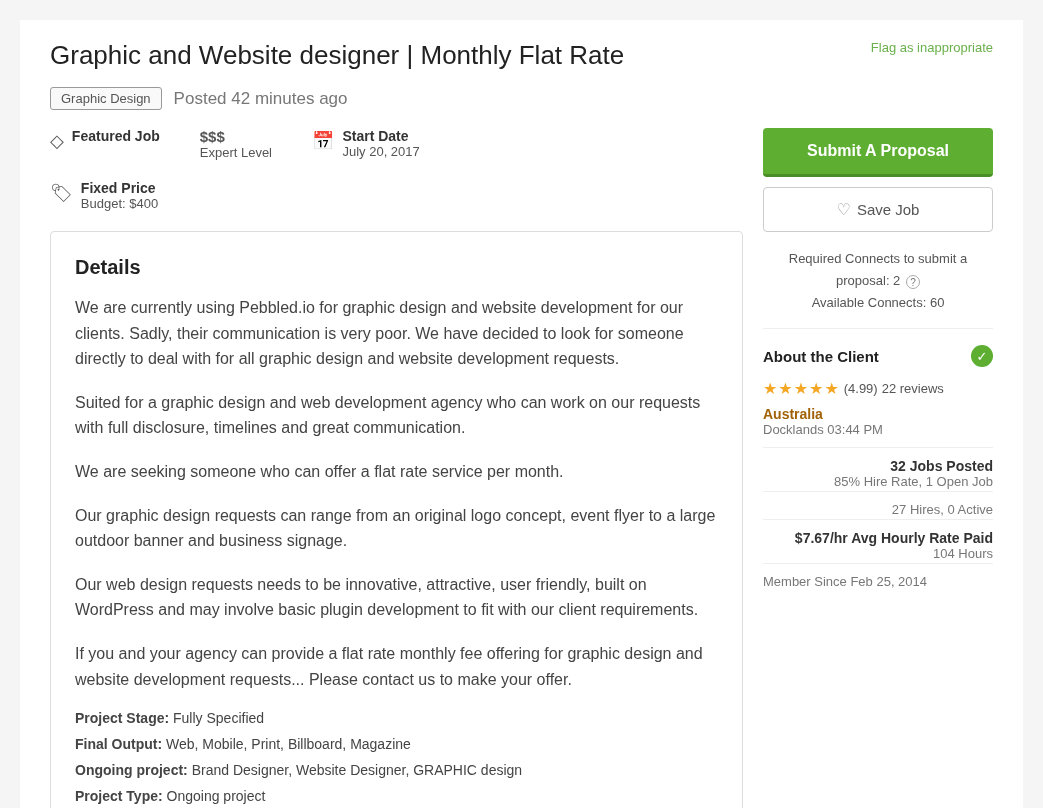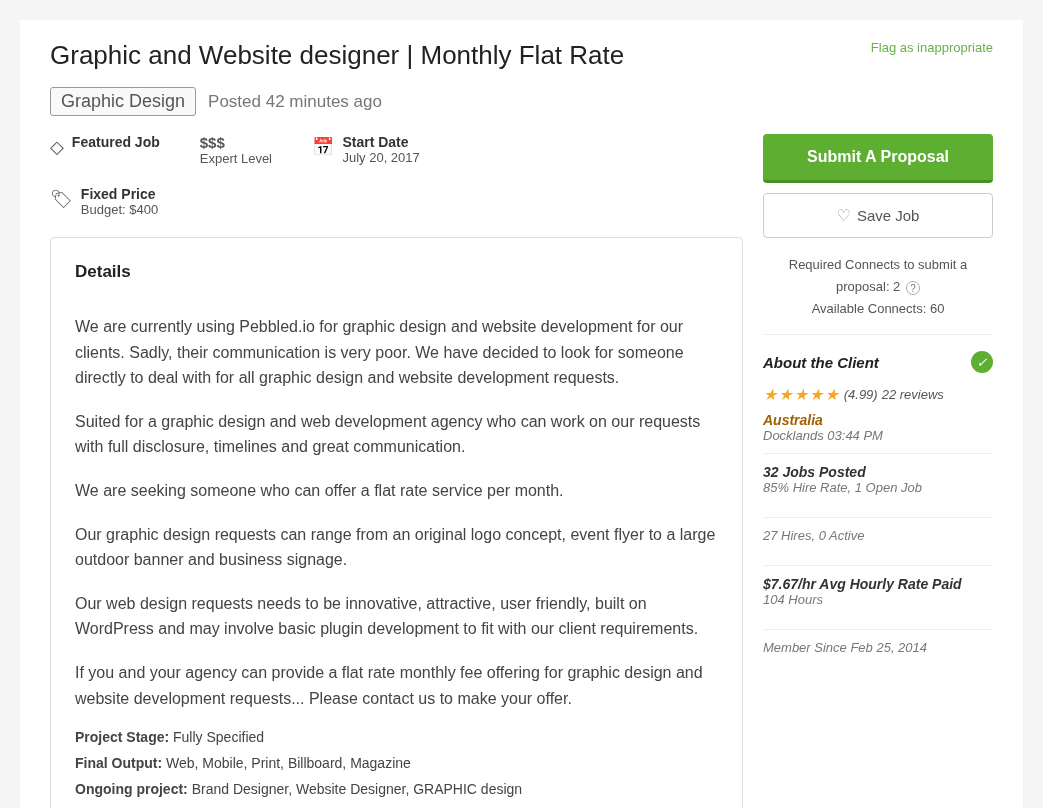--- a/index.html
+++ b/index.html
@@ -53,21 +53,21 @@
     .meta-row {
       display: flex;
       align-items: center;
       gap: 12px;
       margin-bottom: 18px;
     }
     .tag-badge {
       border: 1px solid #999;
       border-radius: 3px;
       padding: 3px 10px;
-      font-size: 18px;
+      font-size: 13px;
       color: #555;
       background: #f9f9f9;
     }
     .posted-time {
       font-size: 17px;
       color: #777;
     }
 
     
     .job-info-row {
@@ -102,23 +102,23 @@
     }
 
     
     .details-box {
       border: 1px solid #ddd;
       border-radius: 4px;
       padding: 24px;
       background: #fff;
     }
     .details-title {
-      font-size: 17px;
-      font-weight: bold;
-      margin-bottom: 32px;
+      font-size: 20px;
+      font-weight: bold;
+      margin-bottom: 16px;
       color: #222;
     }
     .details-text p {
       margin-bottom: 18px;
       line-height: 1.6;
       color: #444;
       font-size: 16px;
     }
     .project-meta {
       margin-top: 10px;
@@ -183,21 +183,20 @@
       text-align: center;
       line-height: 13px;
       color: #777;
       cursor: pointer;
       vertical-align: middle;
       margin-left: 2px;
     }
 
     .about-client {
       font-size: 14px;
-      font-style: italic;
     }
     .about-client-header {
       display: flex;
       align-items: center;
       justify-content: space-between;
       margin-bottom: 12px;
     }
     .about-client-title {
       font-size: 15px;
       font-weight: bold;
@@ -238,22 +237,23 @@
       font-weight: bold;
       font-size: 14px;
       color: #a16207;
     }
     .client-city {
       font-size: 13px;
       color: #777;
     }
     .client-stat {
       margin-bottom: 10px;
-      padding-bottom: 22px;
+      padding-bottom: 2px;
       border-bottom: 1px solid #eee;
+      text-align: right;
     }
     .client-stat .stat-label {
       font-weight: bold;
       font-size: 14px;
       color: #333;
     }
     .client-stat .stat-sub {
       font-size: 13px;
       color: #777;
     }

